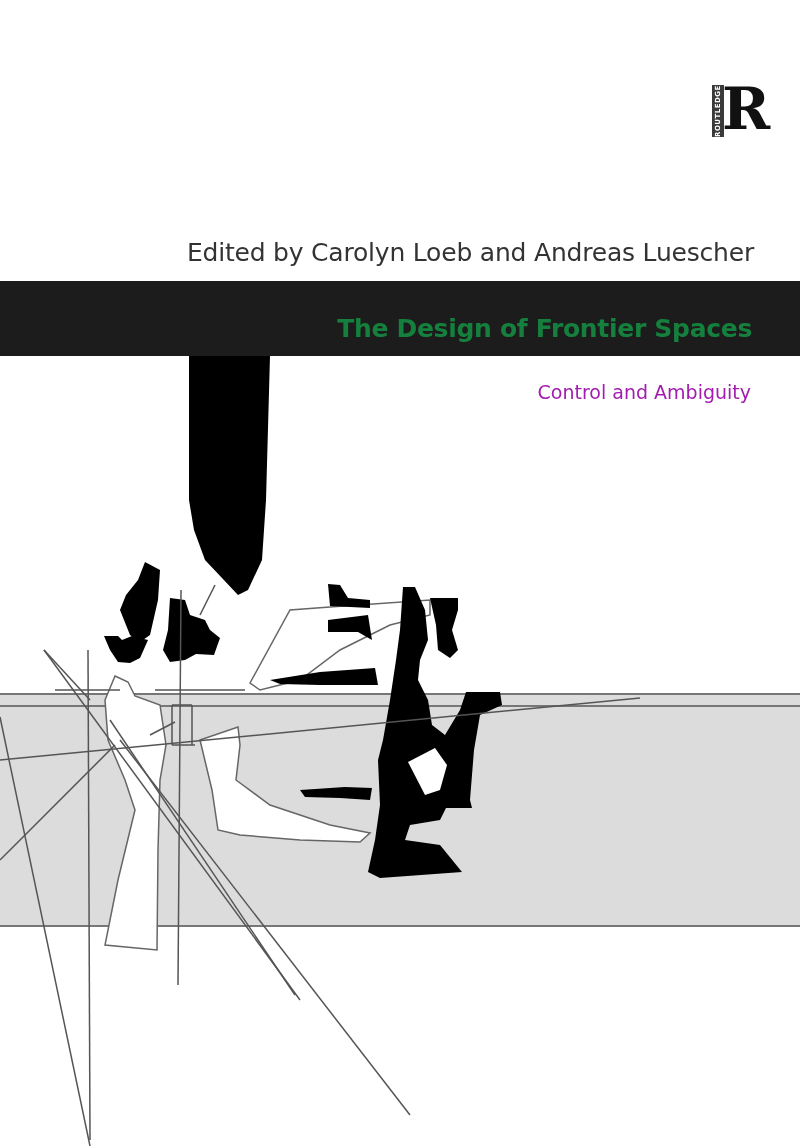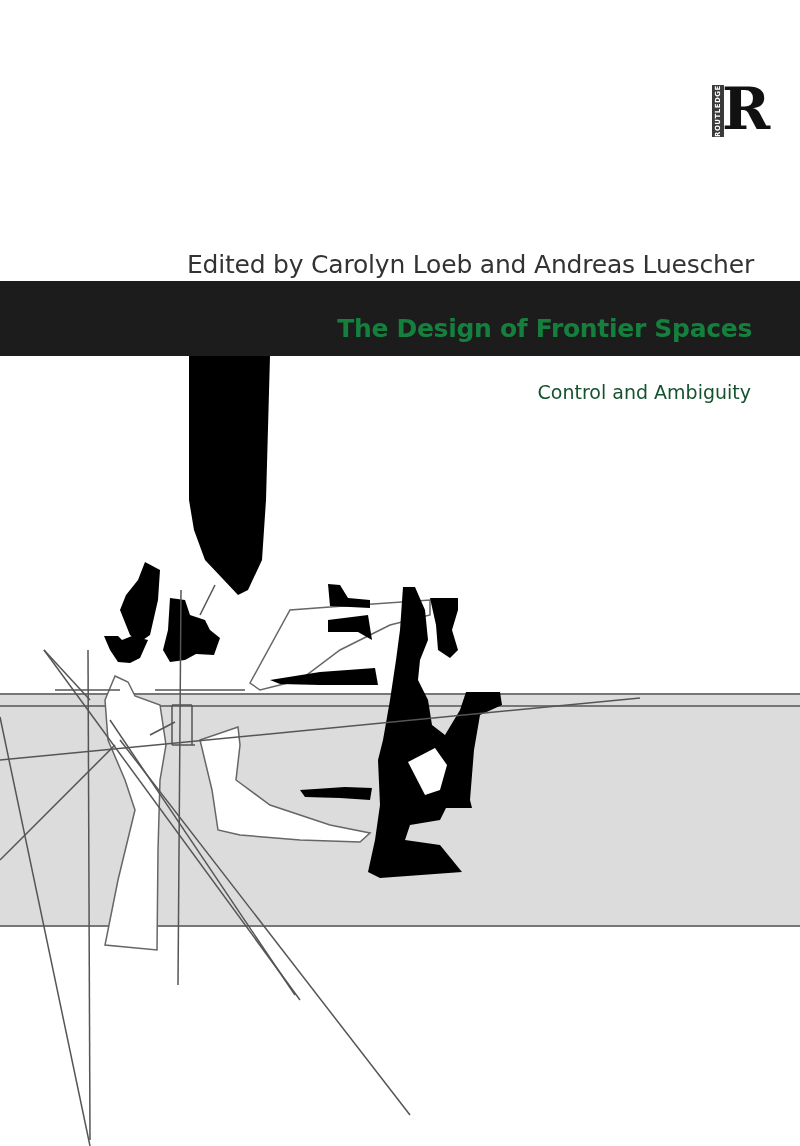--- a/index.html
+++ b/index.html
@@ -20,34 +20,33 @@
     }
     .logo .letter {
       position: absolute; left: 10px; top: -10px;
       font-family: "DejaVu Serif", "Liberation Serif", serif;
       font-size: 58px; line-height: 72px; color: #111; font-weight: bold;
     }
     .editors {
       position: absolute; right: 46px; top: 238px;
       font-size: 25px; color: #333; white-space: nowrap;
       letter-spacing: -0.2px;
-      margin-top: 12px;
     }
     .title-band {
       position: absolute; left: 0; top: 281px; width: 800px; height: 75px;
       background: #1c1c1c;
     }
     .title {
       position: absolute; right: 48px; top: 314px;
       font-size: 25px; font-weight: bold; color: #15803d; white-space: nowrap;
       letter-spacing: -0.3px;
     }
     .subtitle {
       position: absolute; right: 49px; top: 381px;
-      font-size: 19px; color: #14532d; white-space: nowrap;
+      font-size: 19px; color: #a21caf; white-space: nowrap;
     }
     .artwork { position: absolute; left: 0; top: 0; width: 800px; height: 1146px; }
   </style>
 </head>
 <body>
 
 <div class="cover">
 
   <svg class="artwork" viewBox="0 0 800 1146" xmlns="http://www.w3.org/2000/svg">
 

